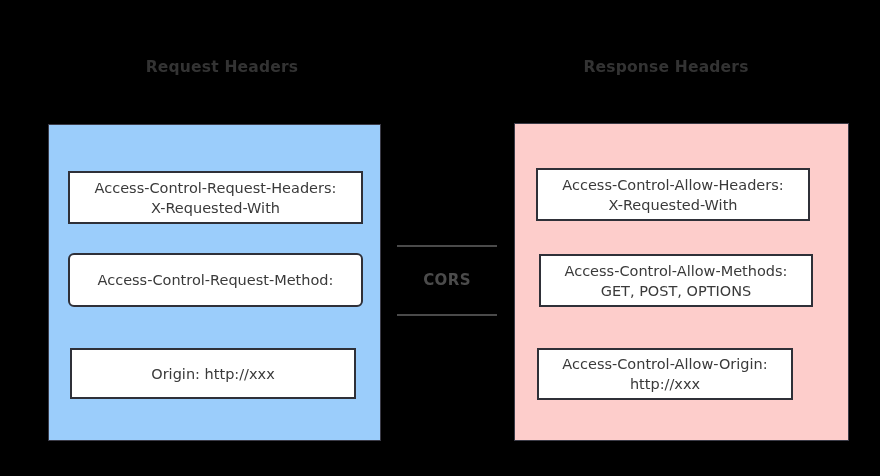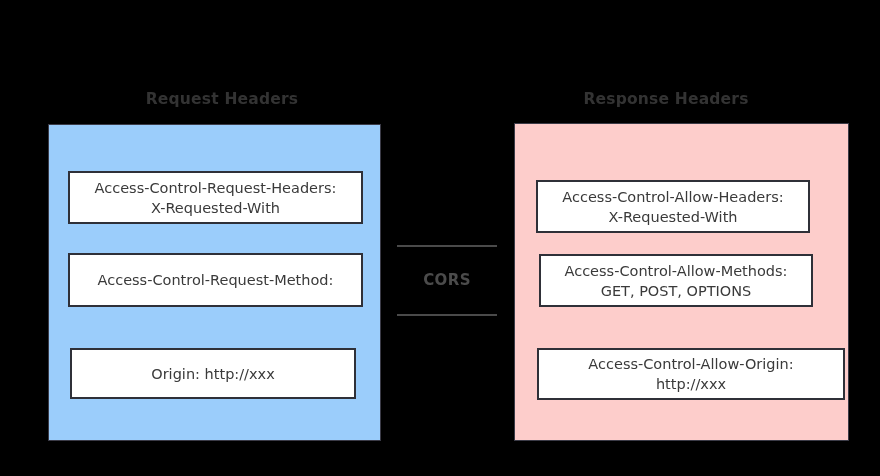--- a/index.html
+++ b/index.html
@@ -20,21 +20,20 @@
   
   .col-title {
     position: absolute;
     font-size: 15.5px;
     font-weight: bold;
     color: #333333;
     letter-spacing: 0.2px;
     text-align: center;
     white-space: nowrap;
     line-height: 1;
-    margin-top: 32px;
   }
   #title-request  { left: 112px; top: 60px; width: 220px; }
   #title-response { left: 556px; top: 60px; width: 220px; }
 
   
   .panel {
     position: absolute;
     box-sizing: border-box;
     border: 1px solid #3b3b47;
   }
@@ -61,27 +60,27 @@
     text-align: center;
     color: #3a3a3a;
     font-size: 14.5px;
     line-height: 1.38;
     padding: 2px 6px;
   }
   .hdr-box span { display: block; }
 
   
   #req-box-1 { left: 68px; top: 171px; width: 295px; height: 53px; }
-  #req-box-2 { left: 68px; top: 253px; width: 295px; height: 54px; }
+  #req-box-2 { left: 68px; top: 253px; width: 295px; height: 54px; border-radius: 6px; }
   #req-box-3 { left: 70px; top: 348px; width: 286px; height: 51px; }
 
   
-  #res-box-1 { left: 536px; top: 180px; width: 274px; height: 53px; }
+  #res-box-1 { left: 536px; top: 168px; width: 274px; height: 53px; }
   #res-box-2 { left: 539px; top: 254px; width: 274px; height: 53px; }
-  #res-box-3 { left: 537px; top: 348px; width: 308px; height: 52px; }
+  #res-box-3 { left: 537px; top: 348px; width: 256px; height: 52px; }
 
   
   #cors-node {
     position: absolute;
     left: 397px; top: 245px;
     width: 100px; height: 71px;
     box-sizing: border-box;
     border-top: 2px solid #4a4a4a;
     border-bottom: 2px solid #4a4a4a;
     display: flex;

